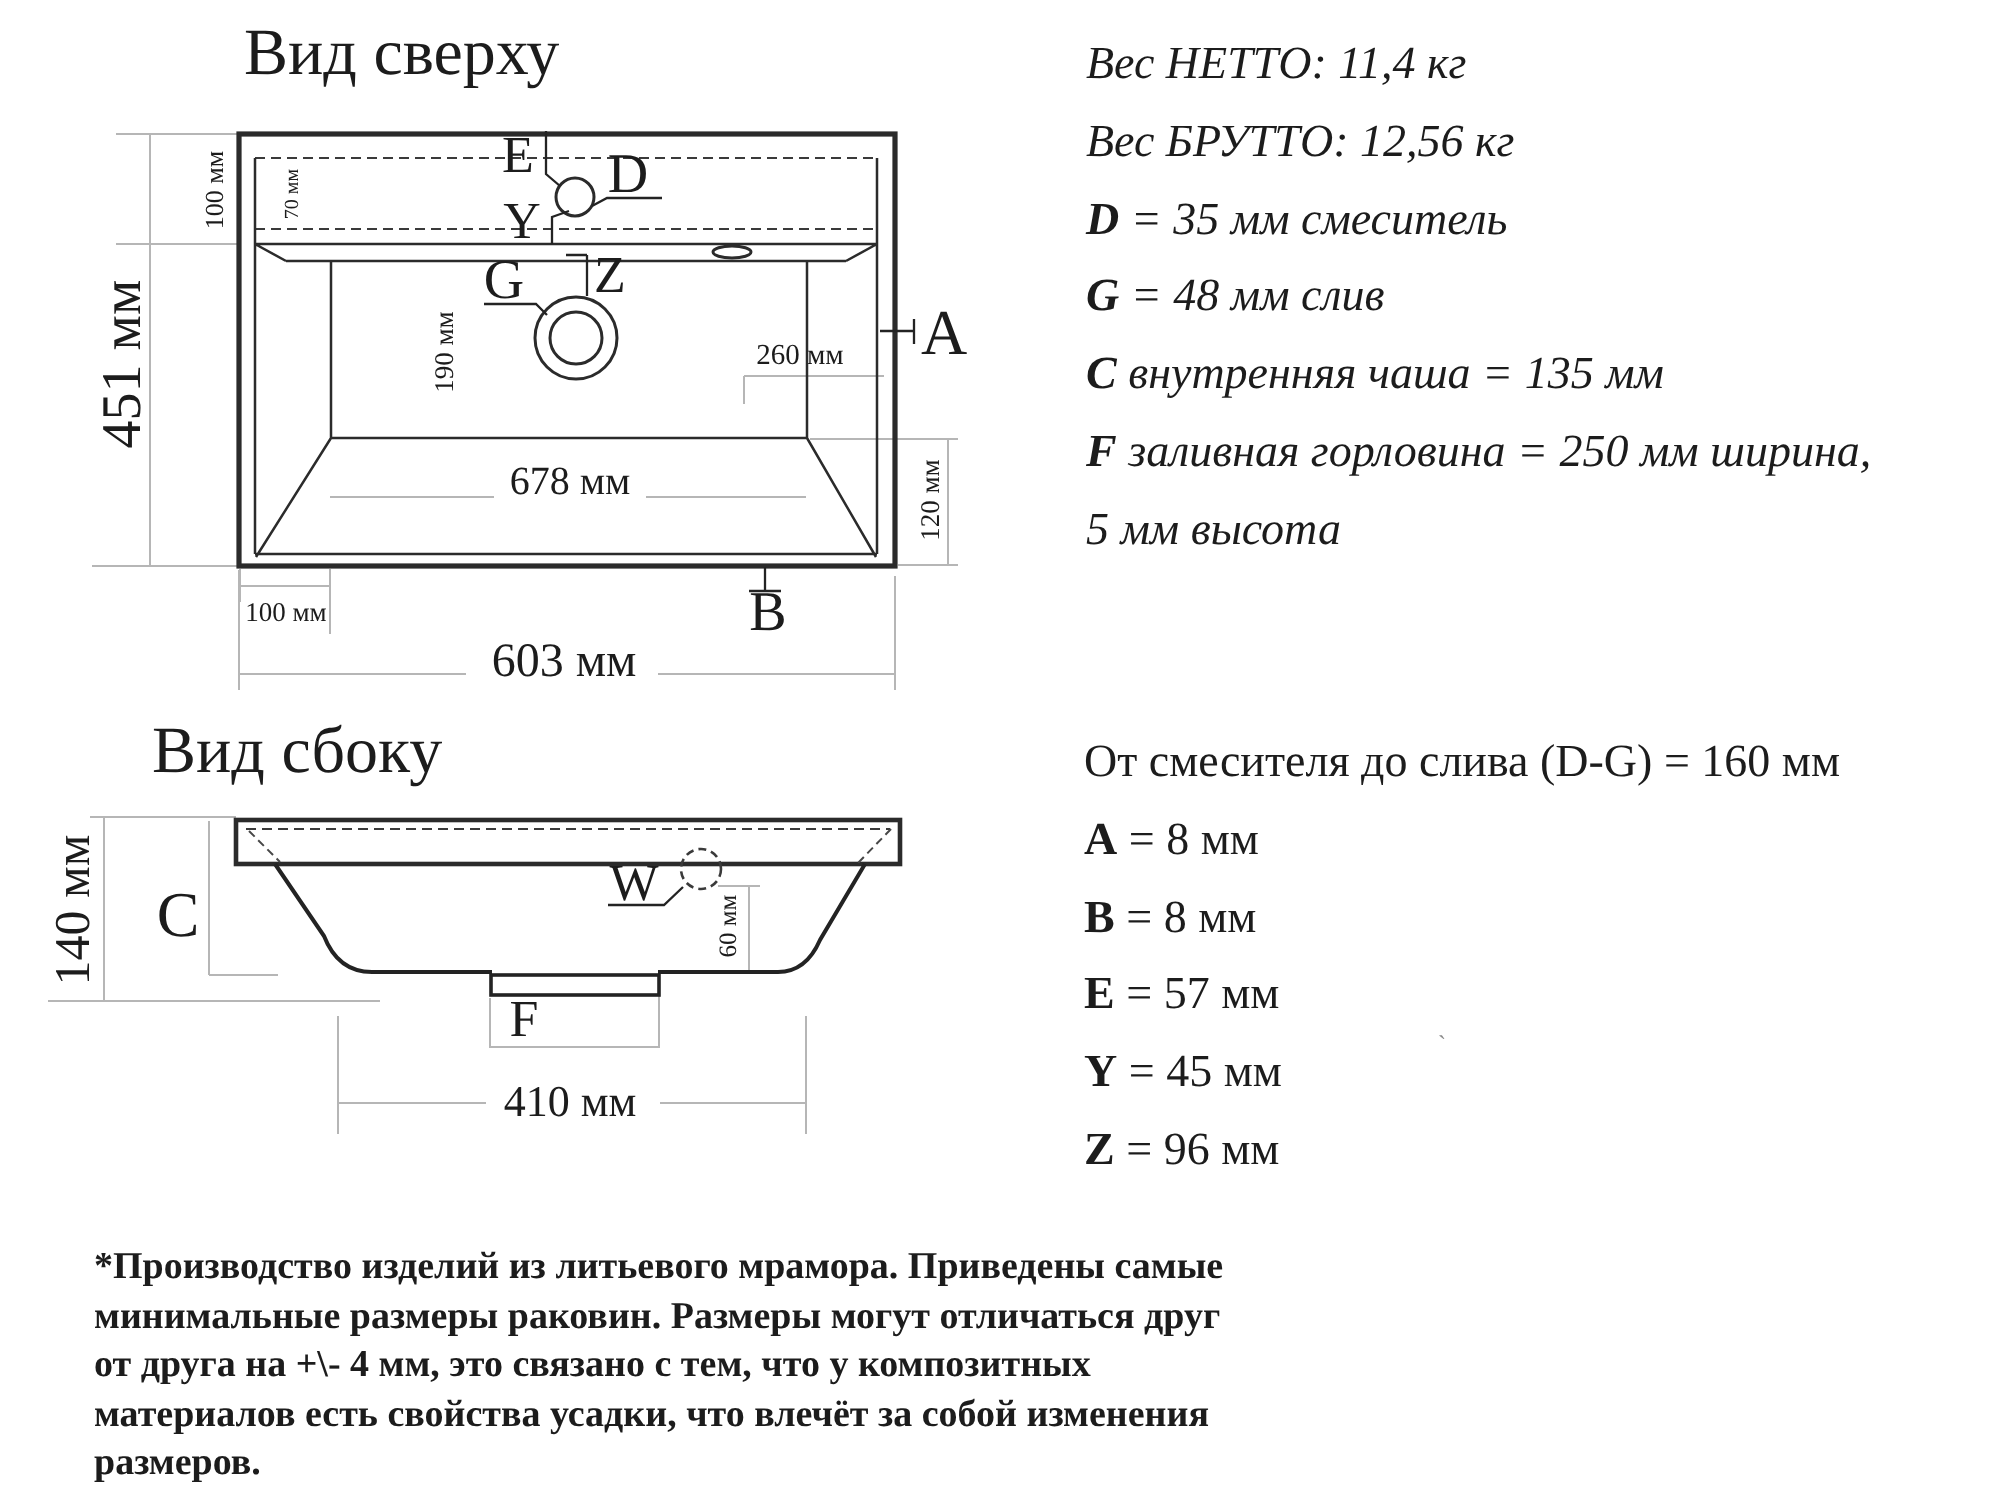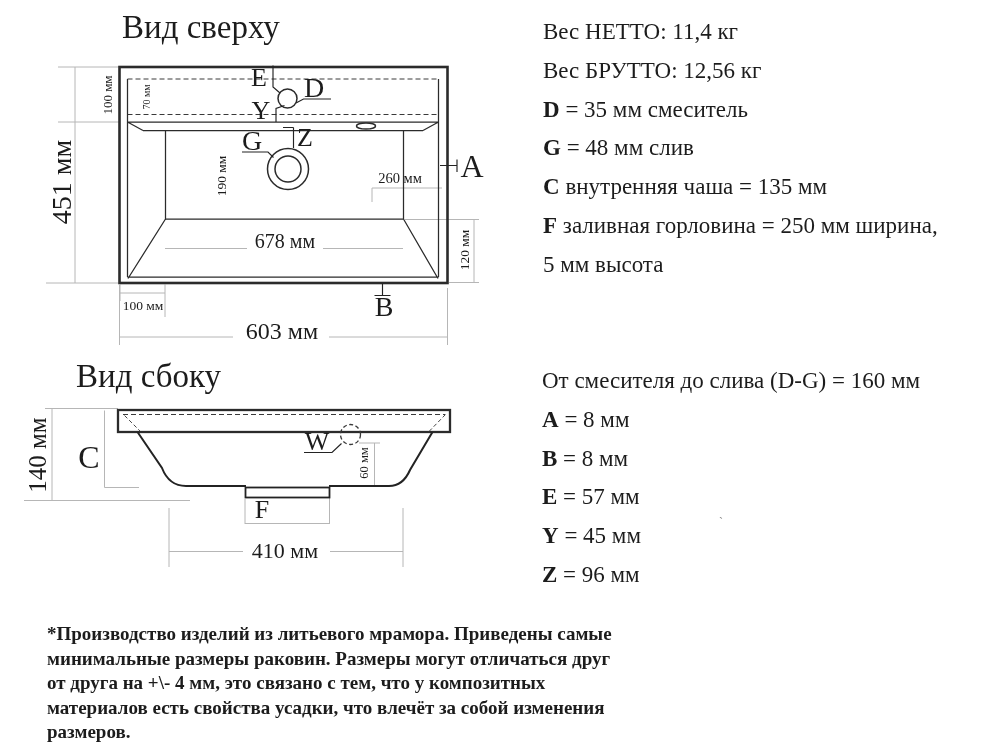--- a/index.html
+++ b/index.html
@@ -101,21 +101,21 @@
 <div class="t" style="left:282px;top:331px;font-size:24px;">603 мм</div>
 
 <div class="anch" style="left:76px;top:360px;font-size:33px;">Вид сбоку</div>
 <div class="v" style="left:37px;top:455px;font-size:25px;">140 мм</div>
 <div class="t" style="left:89px;top:457px;font-size:32px;">C</div>
 <div class="t" style="left:317px;top:442px;font-size:26px;">W</div>
 <div class="v" style="left:364px;top:463px;font-size:12.5px;">60 мм</div>
 <div class="t" style="left:262px;top:510px;font-size:26px;">F</div>
 <div class="t" style="left:285px;top:551px;font-size:22px;">410 мм</div>
 
-<div class="specs" style="left:543px;top:13px;">
+<div class="specs" style="left:543px;top:13px;font-style:italic;">
   <div class="srow"><b></b><span>Вес НЕТТО: 11,4 кг</span></div>
   <div class="srow"><b></b><span>Вес БРУТТО: 12,56 кг</span></div>
   <div class="srow"><b>D</b><span> = 35 мм смеситель</span></div>
   <div class="srow"><b>G</b><span> = 48 мм слив</span></div>
   <div class="srow"><b>C</b><span> внутренняя чаша = 135 мм</span></div>
   <div class="srow"><b>F</b><span> заливная горловина = 250 мм ширина,</span></div>
   <div class="srow"><b></b><span>5 мм высота</span></div>
 </div>
 
 <div class="specs" style="left:542px;top:362px;">

